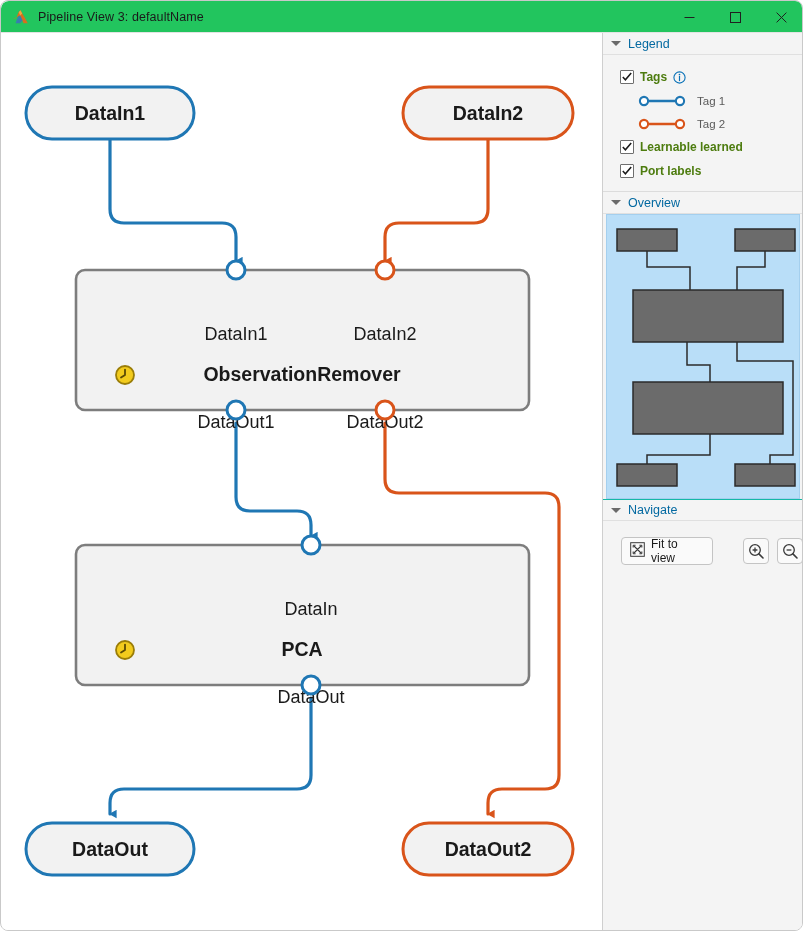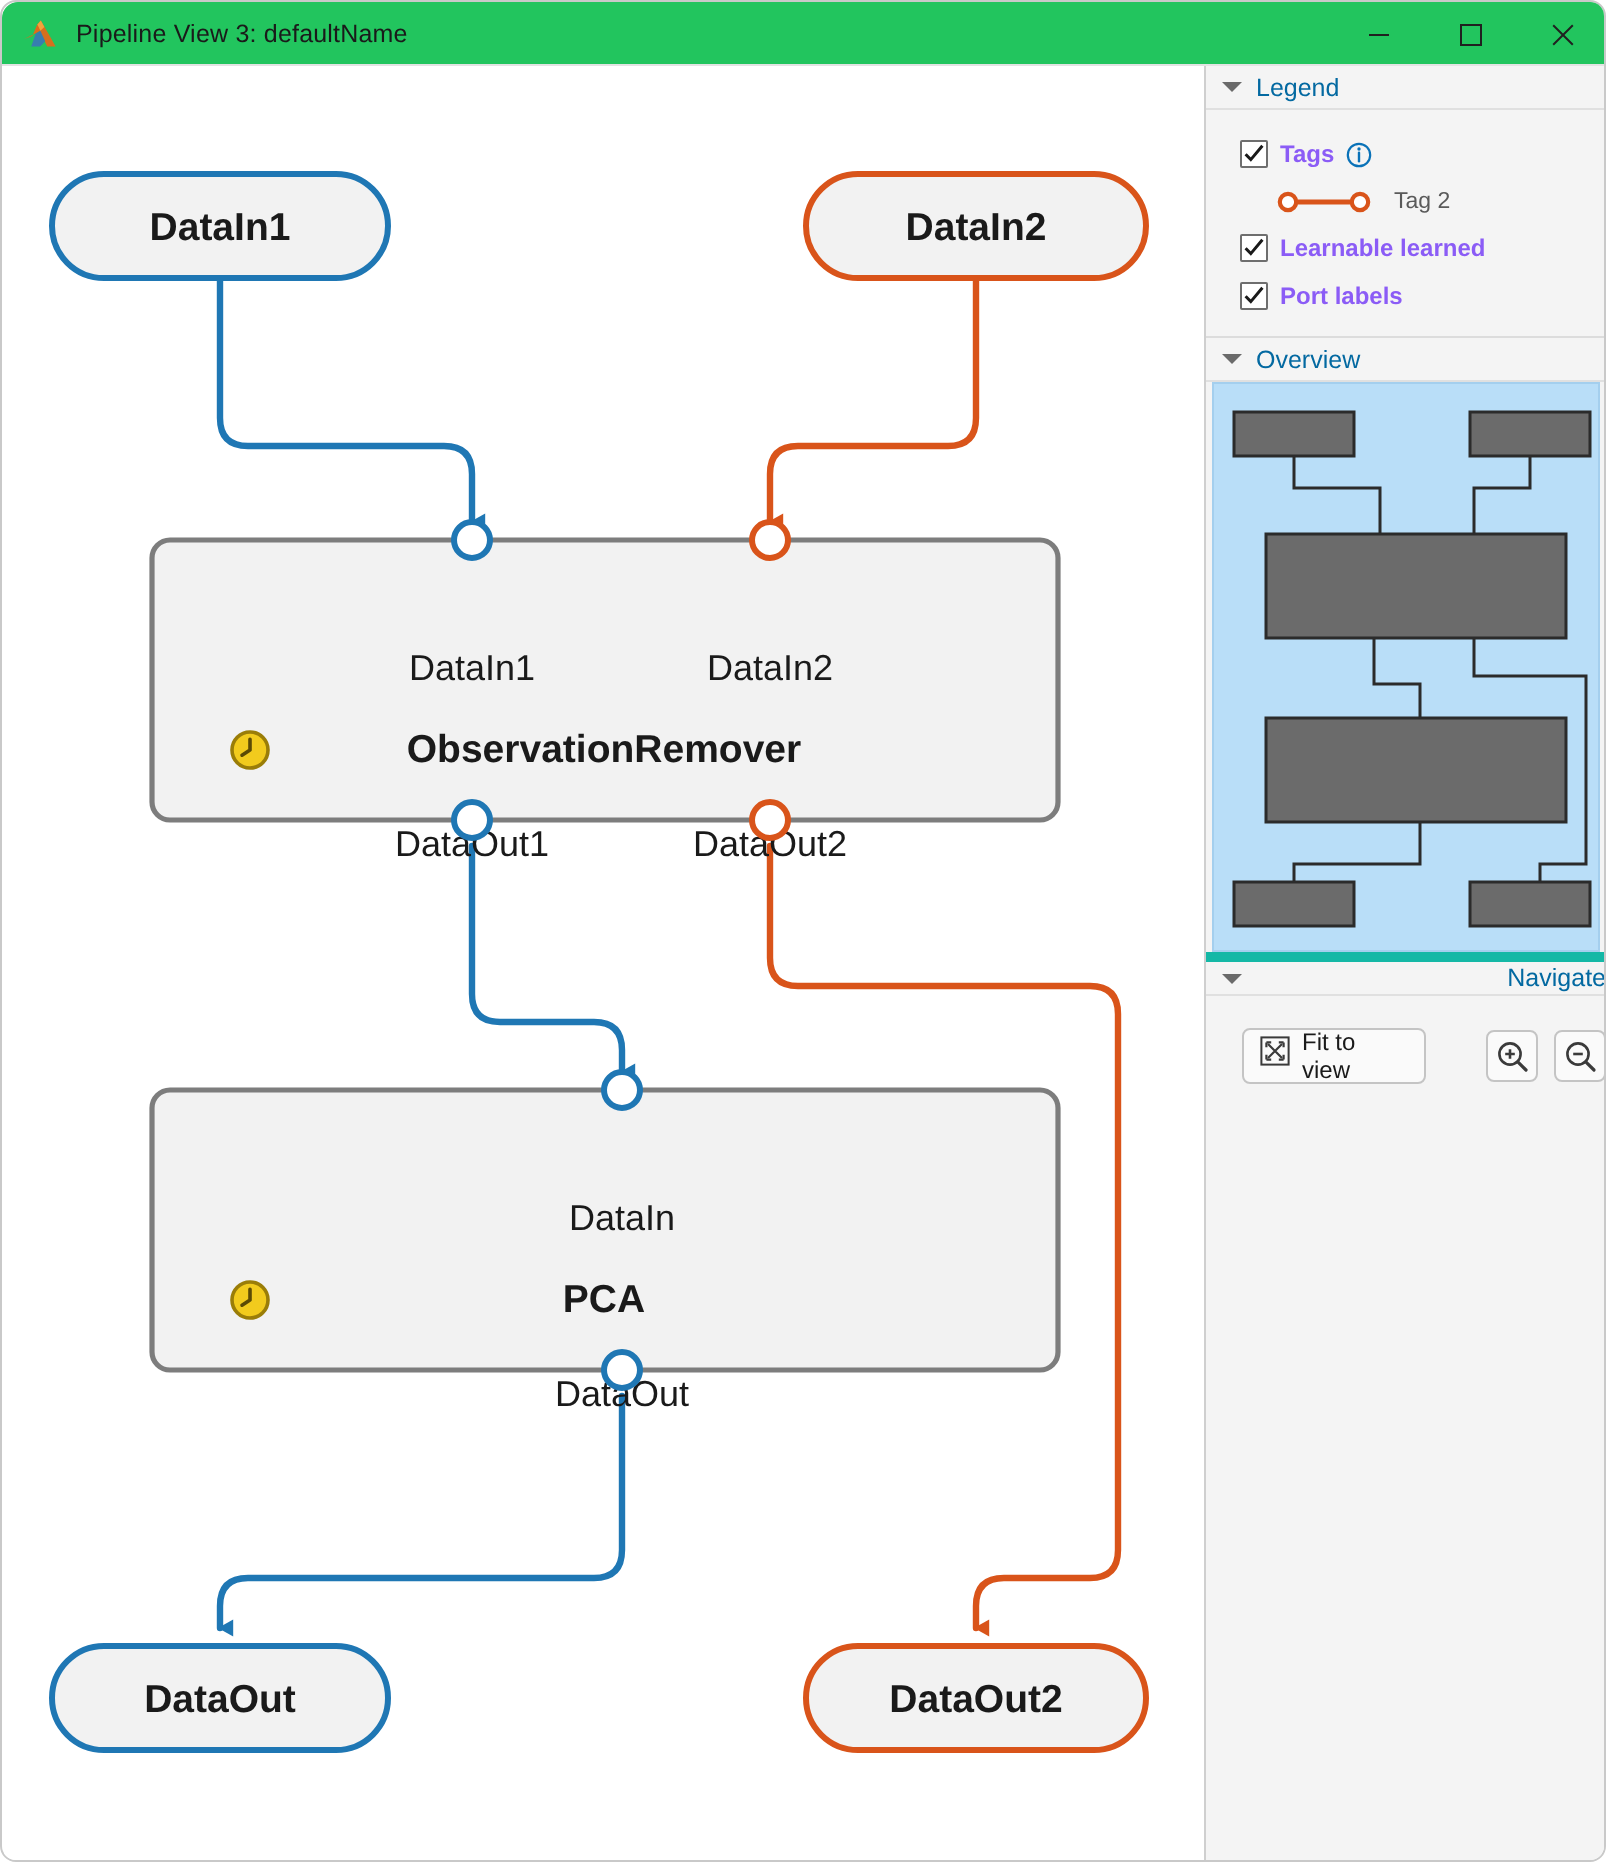--- a/index.html
+++ b/index.html
@@ -56,21 +56,21 @@
   }
   .panel-title{font-size:12.5px;color:#0369a1;}
 
   .legend-body{background:#f4f4f4;padding:10px 0 8px 0;}
   .legend-row{display:flex;align-items:center;height:24px;padding-left:17px;}
   .cb{
     width:12px;height:12px;border:1px solid #6e6e6e;background:#fff;
     margin-right:6px;flex:0 0 auto;position:relative;border-radius:1px;
   }
   .cb svg{position:absolute;left:0px;top:0px;}
-  .legend-strong{font-size:12px;font-weight:bold;color:#8b5cf6;}
+  .legend-strong{font-size:12px;font-weight:bold;color:#4d7c0f;}
   .info-icon{margin-left:6px;display:flex;align-items:center;}
   .legend-sub{display:flex;align-items:center;height:23px;padding-left:35px;}
   .legend-sub .ltext{font-size:11.5px;color:#5a5a5a;margin-left:11px;}
   .legend-sub .ltext2{font-size:11.5px;color:#3a3a3a;margin-left:7px;}
 
   .overview-body{
     background:#b9def8;margin:0 3px;height:285px;position:relative;
     border:1px solid #a4cfee;box-sizing:border-box;
   }
   .overview-body svg{position:absolute;left:0;top:0;}
@@ -223,20 +223,28 @@
         <span class="legend-strong">Tags</span>
         <span class="info-icon">
           <svg width="13" height="13" viewBox="0 0 13 13">
             <circle cx="6.5" cy="6.5" r="5.6" fill="none" stroke="#0a72b8" stroke-width="1.1"></circle>
             <circle cx="6.5" cy="3.5" r="0.85" fill="#0a72b8"></circle>
             <path d="M6.5 5.4 L6.5 9.6" stroke="#0a72b8" stroke-width="1.2" stroke-linecap="round"></path>
           </svg>
         </span>
       </div>
 
+      <div class="legend-sub">
+        <svg width="48" height="14" viewBox="0 0 48 14">
+          <path d="M7 7 L41 7" stroke="#1f77b4" stroke-width="2.4"></path>
+          <circle cx="6" cy="7" r="4.1" fill="#fff" stroke="#1f77b4" stroke-width="2.1"></circle>
+          <circle cx="42" cy="7" r="4.1" fill="#fff" stroke="#1f77b4" stroke-width="2.1"></circle>
+        </svg>
+        <span class="ltext">Tag 1</span>
+      </div>
 
       <div class="legend-sub">
         <svg width="48" height="14" viewBox="0 0 48 14">
           <path d="M7 7 L41 7" stroke="#d9541a" stroke-width="2.4"></path>
           <circle cx="6" cy="7" r="4.1" fill="#fff" stroke="#d9541a" stroke-width="2.1"></circle>
           <circle cx="42" cy="7" r="4.1" fill="#fff" stroke="#d9541a" stroke-width="2.1"></circle>
         </svg>
         <span class="ltext">Tag 2</span>
       </div>
 
@@ -279,21 +287,21 @@
           <rect x="10" y="14" width="60" height="22"></rect>
           <rect x="128" y="14" width="60" height="22"></rect>
           <rect x="26" y="75" width="150" height="52"></rect>
           <rect x="26" y="167" width="150" height="52"></rect>
           <rect x="10" y="249" width="60" height="22"></rect>
           <rect x="128" y="249" width="60" height="22"></rect>
         </g>
       </svg>
     </div>
 
-    <div class="panel-header" style="border-top:5px solid #14b8a6;justify-content:space-between;">
+    <div class="panel-header" style="border-top:1px solid #14b8a6;">
       <span class="tri"></span>
       <span class="panel-title">Navigate</span>
     </div>
     <div class="nav-body">
       <div class="btn fit-btn">
         <span>
           <svg width="15" height="15" viewBox="0 0 15 15">
             <rect x="0.7" y="0.7" width="13.6" height="13.6" fill="none" stroke="#3a3a3a" stroke-width="1"></rect>
             <path d="M4 4 L7.5 7.5 M11 4 L7.5 7.5 M4 11 L7.5 7.5 M11 11 L7.5 7.5" stroke="#3a3a3a" stroke-width="1.1"></path>
             <path d="M3.2 3.2 L3.2 5.6 M3.2 3.2 L5.6 3.2" stroke="#3a3a3a" stroke-width="1.1"></path>

